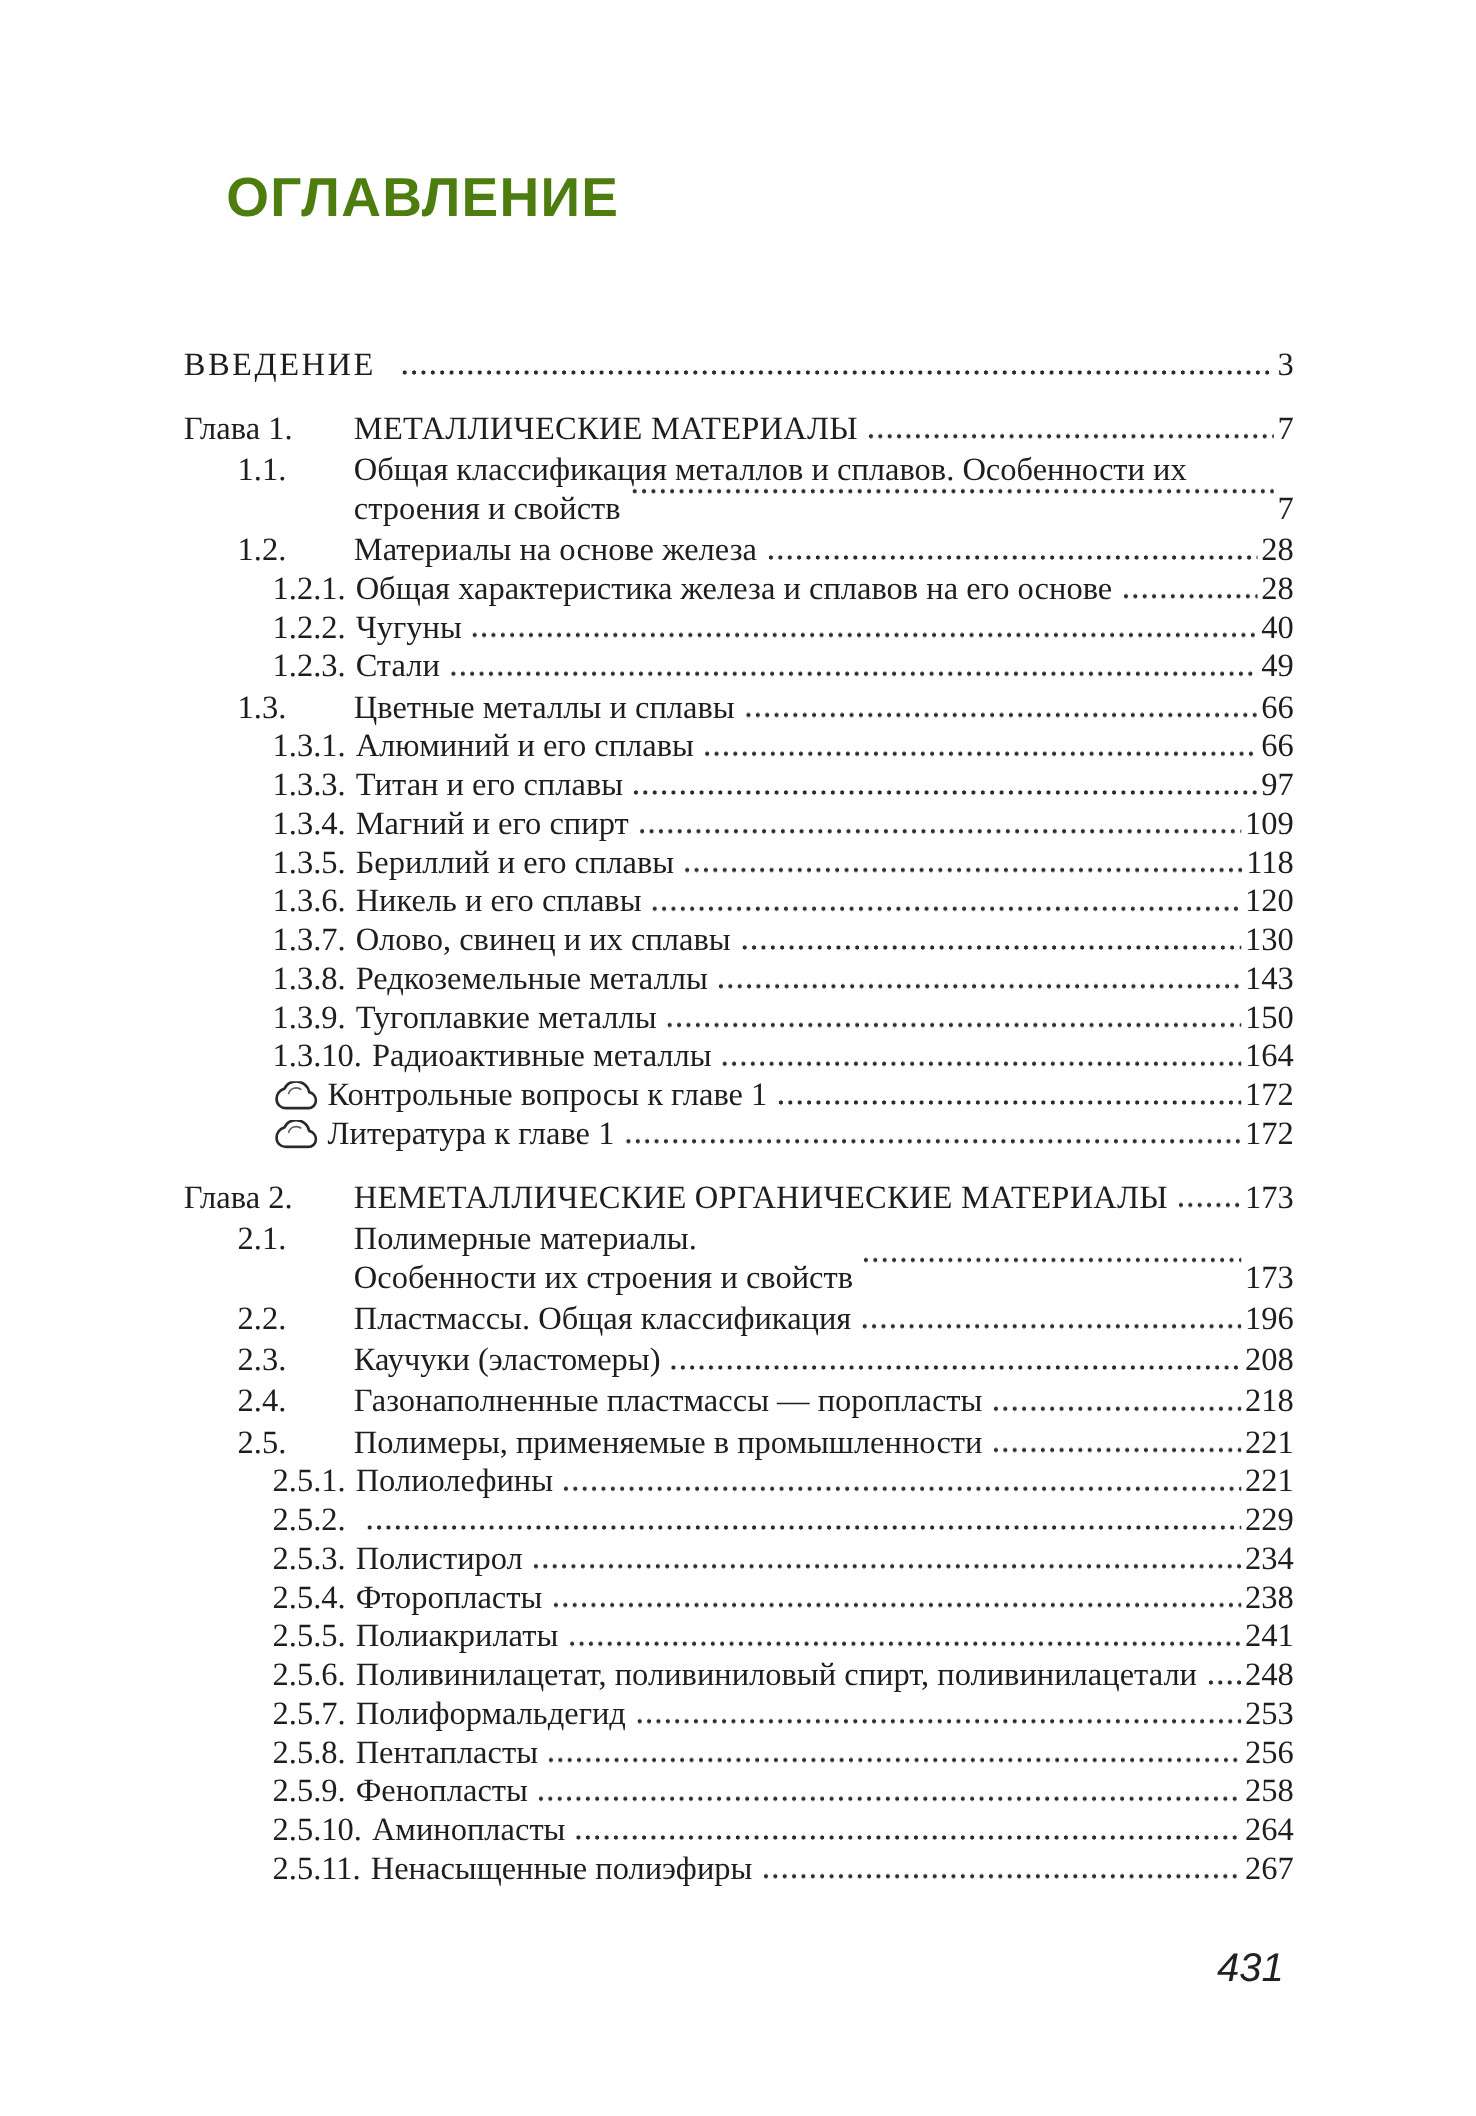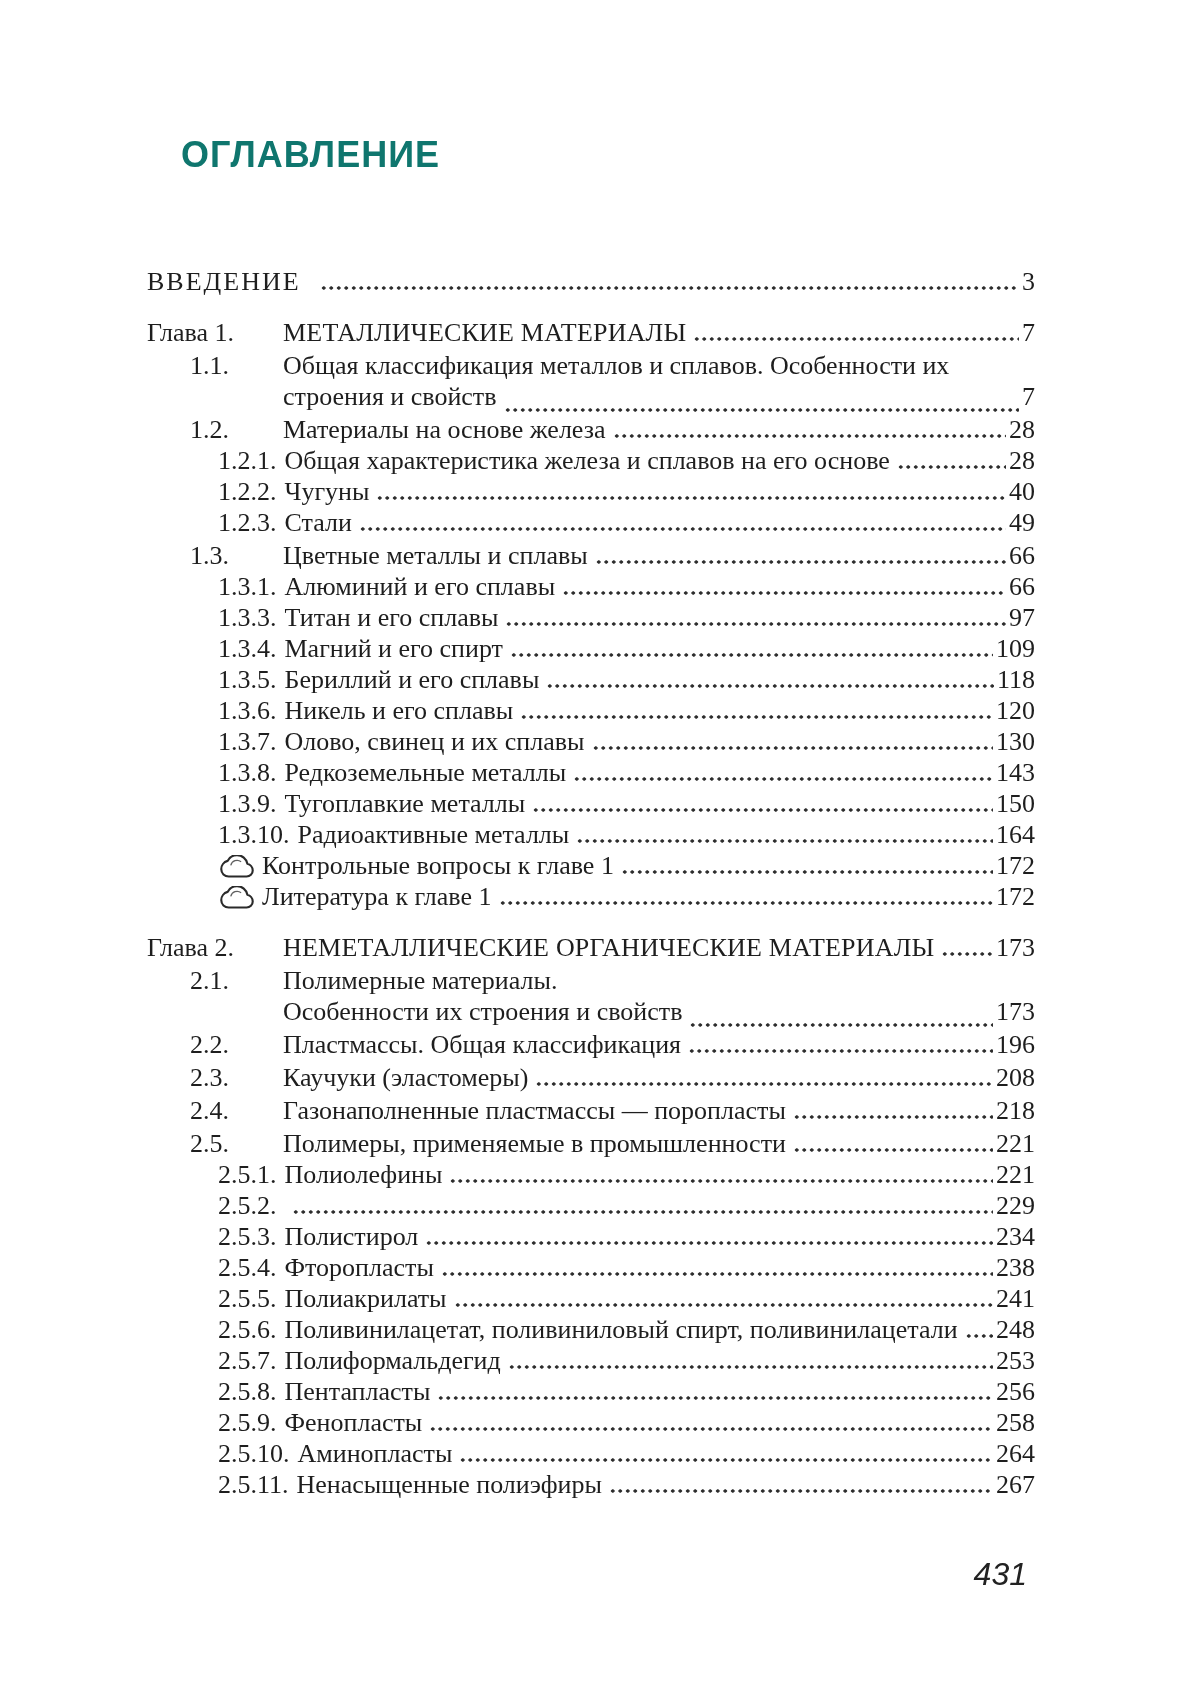--- a/index.html
+++ b/index.html
@@ -9,24 +9,24 @@
     margin:0 auto;
     background:#ffffff;
     color:#1e1e1e;
     font-family:"Liberation Serif", serif;
     font-size:26px;
     overflow:hidden;
   }
   .doc-title{
     position:absolute;left:181px;top:134px;margin:0;
     font-family:"Liberation Sans", sans-serif;
-    font-weight:700;font-size:36px;letter-spacing:1px;color:#0f766e;
+    font-weight:700;font-size:44px;letter-spacing:1px;color:#4d7c0f;
   }
   .toc{
-    position:absolute;left:147px;top:266px;width:888px;
+    position:absolute;left:147px;top:276px;width:888px;
   }
   .row{
     display:flex;align-items:baseline;
     line-height:31px;min-height:31px;
     white-space:nowrap;
   }
   .row.chapter{margin-top:20px;}
   .row.section, .row.section2{margin-top:2px;}
   .c1{flex:0 0 136px;box-sizing:border-box;}
   .section .c1, .section2 .c1{padding-left:43px;}
@@ -39,21 +39,21 @@
   .leader{
     flex:1 1 auto;min-width:8px;height:4px;
     background-image:radial-gradient(circle, #2b2b2b 1.45px, rgba(0,0,0,0) 1.9px);
     background-size:7.5px 4px;
     background-repeat:repeat-x;
     background-position:0 100%;
     margin:0 3px 0 7px;
   }
   .pg{flex:0 0 auto;}
   .wrap{flex:1 1 auto;min-width:0;display:block;}
-  .l2{display:flex;align-items:flex-end;line-height:31px;}
+  .l2{display:flex;align-items:flex-start;line-height:31px;}
   .cloud-ic{
     flex:0 0 auto;align-self:center;
     width:36px;height:25px;margin-right:6px;
     display:inline-flex;align-items:flex-end;
   }
   .cloud-ic svg{display:block;}
   .folio{
     position:absolute;right:154px;top:1556px;
     font-family:"Liberation Sans", sans-serif;
     font-style:italic;font-size:32px;color:#222;

